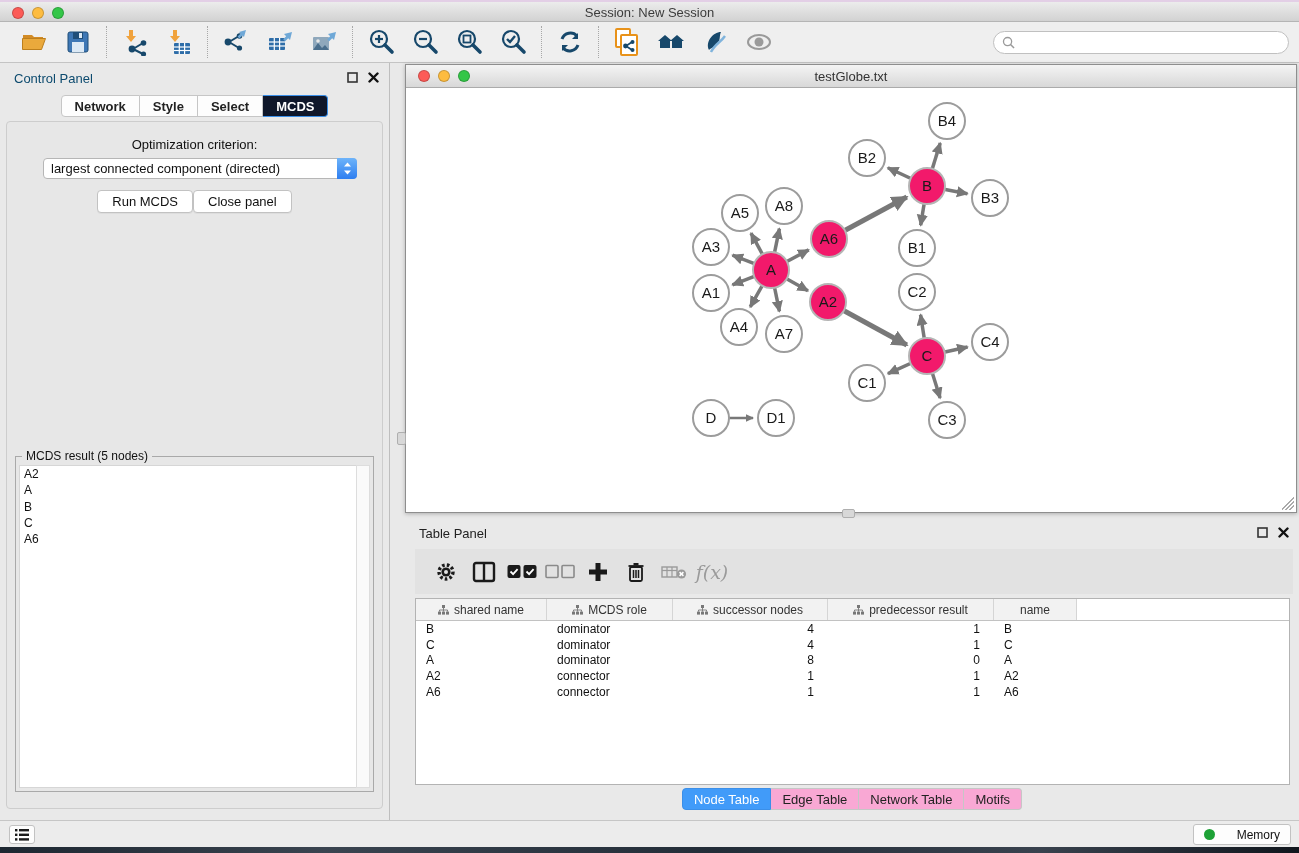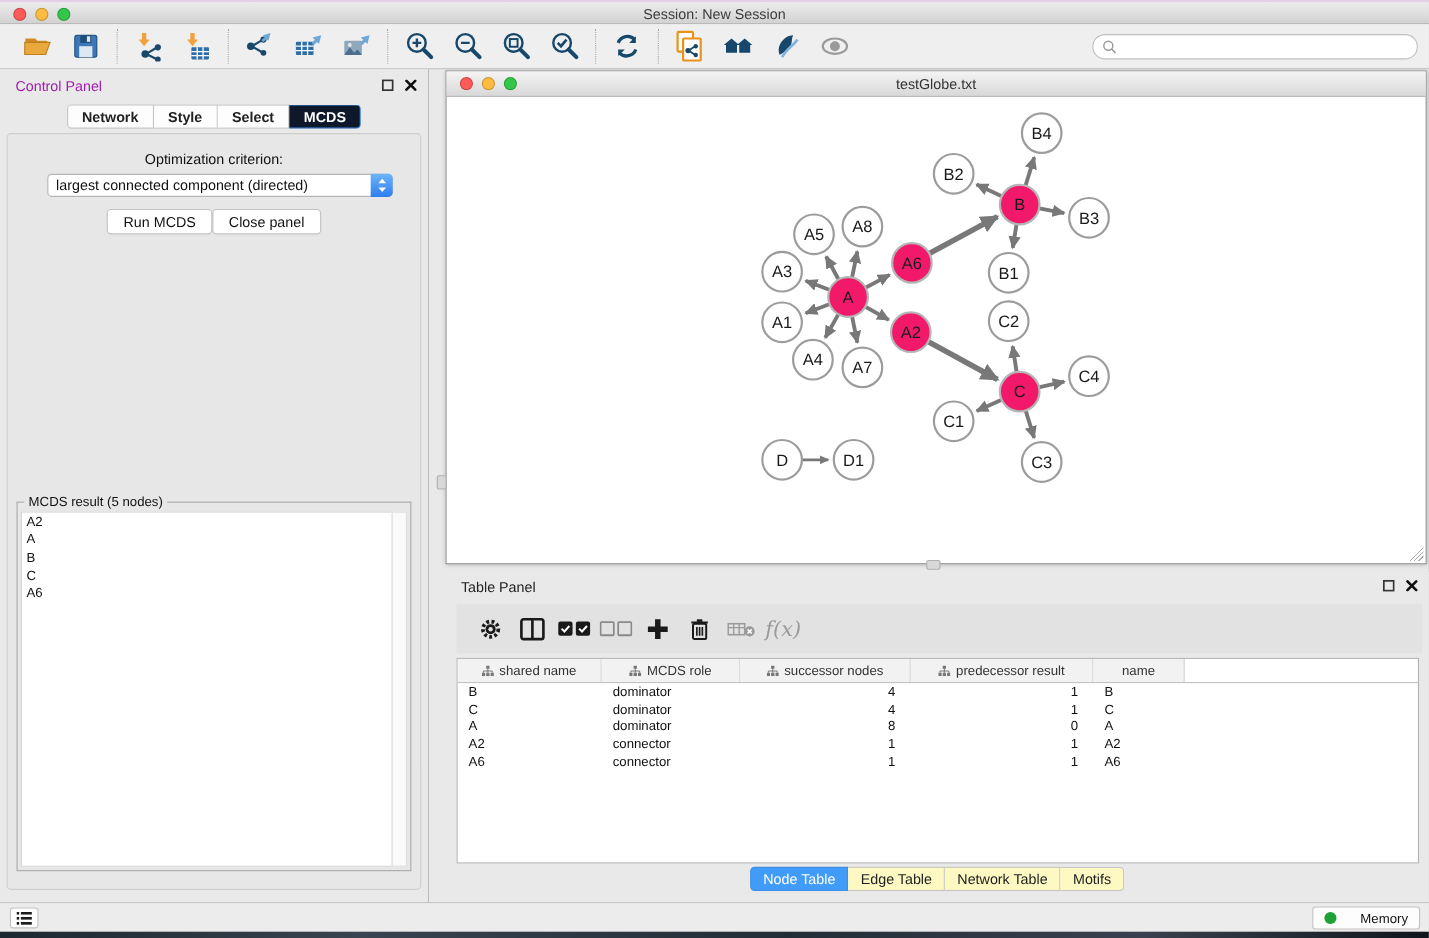--- a/index.html
+++ b/index.html
@@ -25,21 +25,21 @@
   .tb-icon { width:30px; height:30px; margin:0 7px; display:flex; align-items:center; justify-content:center; }
   .tb-sep { width:0; height:32px; border-left:1px dotted #A8A8A8; margin:0 6px; }
   .searchbox { position:absolute; right:10px; top:9px; width:296px; height:23px;
                background:#fff; border:1px solid #C0C0C0; border-radius:12px;
                display:flex; align-items:center; padding-left:8px; }
   .searchbox input { border:none; outline:none; flex:1; font-size:12px; background:transparent; margin-left:4px; }
 
   
   .control-dock { position:absolute; left:0; top:63px; width:390px; height:757px;
                   background:#E9E9E9; border-right:1px solid #BEBEBE; }
-  .cp-header { position:absolute; left:14px; top:8px; font-size:13px; color:#a21caf; }
+  .cp-header { position:absolute; left:14px; top:8px; font-size:13px; color:#0c4a6e; }
   .panel-btns { position:absolute; right:10px; top:9px; display:flex; gap:10px; align-items:center; }
   .cp-tabs { position:absolute; left:0; right:0; top:32px; display:flex; justify-content:center;font-weight:bold; }
   .cp-tab { background:#FDFDFD; border:1px solid #C6C6C6; border-left:none; padding:3px 13px;
             font-size:13px; color:#222; height:22px; line-height:15px; }
   .cp-tab:first-child { border-left:1px solid #C6C6C6; border-radius:4px 0 0 4px; }
   .cp-tab:last-child { border-radius:0 4px 4px 0; }
   .cp-tab.active { background:#0f172a; border-color:#3B8FE8; color:#fff; }
   .cp-content { position:absolute; left:6px; right:6px; top:58px; bottom:11px;
                 background:#E7E7E7; border:1px solid #CDCDCD; border-radius:4px; }
   .opt-label { position:absolute; left:0; right:0; top:15px; text-align:center; font-size:13px; color:#111; }
@@ -87,21 +87,21 @@
   .fx { font-family:"DejaVu Serif",serif; font-style:italic; font-size:19px; color:#9A9A9A; }
   .tbl { position:absolute; left:10px; right:9px; top:78px; height:187px; background:#fff;
          border:1px solid #B3B3B3; overflow:hidden; }
   .tbl-head { display:flex; height:22px; border-bottom:1px solid #C2C2C2; }
   .th { background:#F2F2F2; border-right:1px solid #D5D5D5; display:flex; align-items:center;
         justify-content:center; gap:5px; font-size:12px; color:#333; }
   .tbl-row { display:flex; height:15.7px; align-items:center; }
   .td { font-size:12px; color:#111; white-space:nowrap; overflow:hidden; }
   .td.left { text-align:left; padding-left:10px; } .td.right { text-align:right; padding-right:14px; }
   .tp-tabs { position:absolute; left:0; right:0; top:268px; display:flex; justify-content:center; }
-  .tp-tab { background:#fef9c3; border:1px solid #C6C6C6; border-left:none; padding:3px 11px;
+  .tp-tab { background:#f9a8d4; border:1px solid #C6C6C6; border-left:none; padding:3px 11px;
             font-size:13px; height:22px; color:#222; }
   .tp-tab:first-child { border-left:1px solid #C6C6C6; border-radius:4px 0 0 4px; }
   .tp-tab:last-child { border-radius:0 4px 4px 0; }
   .tp-tab.active { background:#419BF9; border-color:#3B8FE8; color:#fff; }
 
   
   .statusbar { position:absolute; left:0; top:820px; width:1299px; height:27px;
                background:#ECECEC; border-top:1px solid #C6C6C6; }
   .list-btn { position:absolute; left:9px; top:4px; width:26px; height:19px; background:#FDFDFD;
               border:1px solid #C2C2C2; border-radius:3px; display:flex; align-items:center; justify-content:center; }

